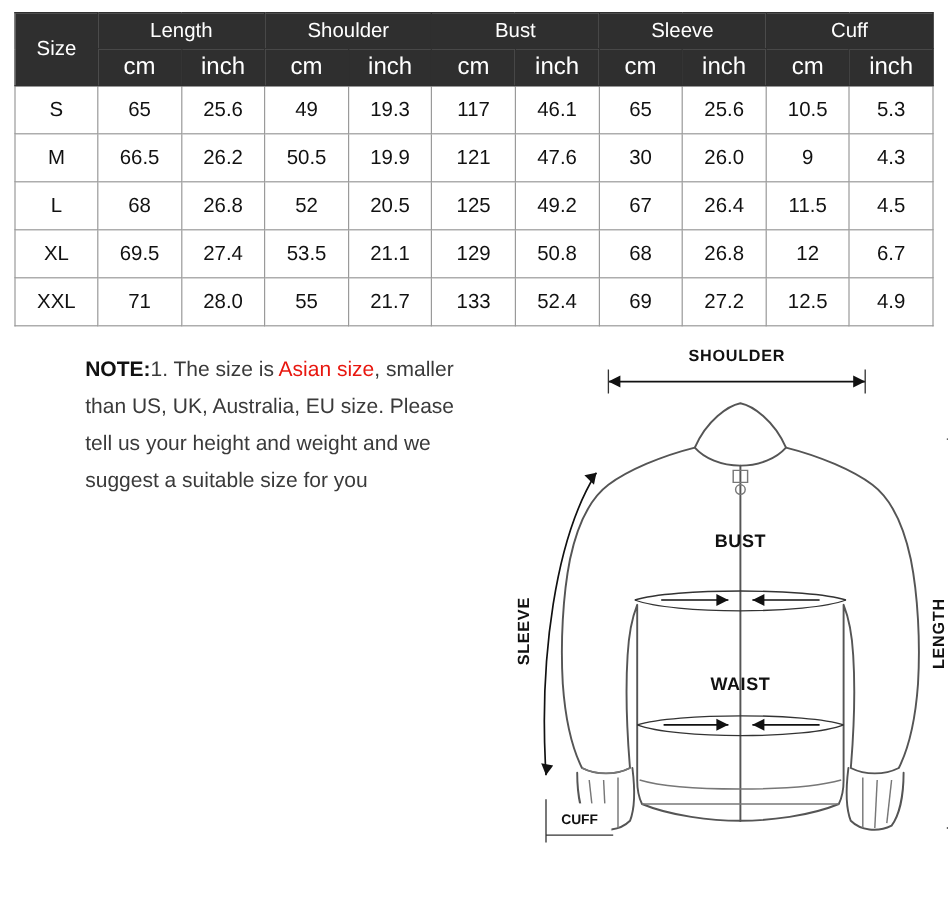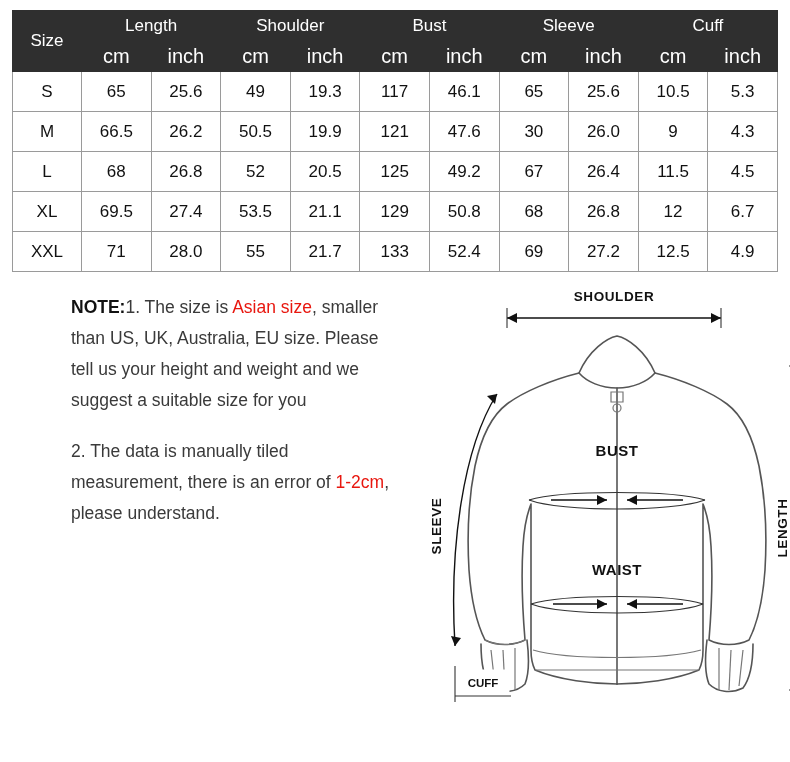--- a/index.html
+++ b/index.html
@@ -226,21 +226,20 @@
       <td>12.5</td>
       <td>4.9</td>
     </tr>
   </tbody>
 </table>
 
 <div class="lower">
 
   <div class="notes">
     <p><span class="note-lead">NOTE:</span><span>1. The size is </span><span class="red">Asian size</span><span>, smaller than US, UK, Australia, EU size. Please tell us your height and weight and we suggest a suitable size for you</span></p>
-    <p><span>2. The data is manually tiled measurement, there is an error of </span><span class="red">1-2cm</span><span>, please understand.</span></p>
   </div>
 
   <div class="diagram">
     <svg width="412" height="480" viewBox="0 0 412 480" xmlns="http://www.w3.org/2000/svg">
 
       <g>
         <line class="measure-line" x1="96" y1="40" x2="310" y2="40"></line>
         <polygon points="96,40 106,35 106,45" fill="#111"></polygon>
         <polygon points="310,40 300,35 300,45" fill="#111"></polygon>
         <line class="measure-thin" x1="96" y1="30" x2="96" y2="50"></line>

